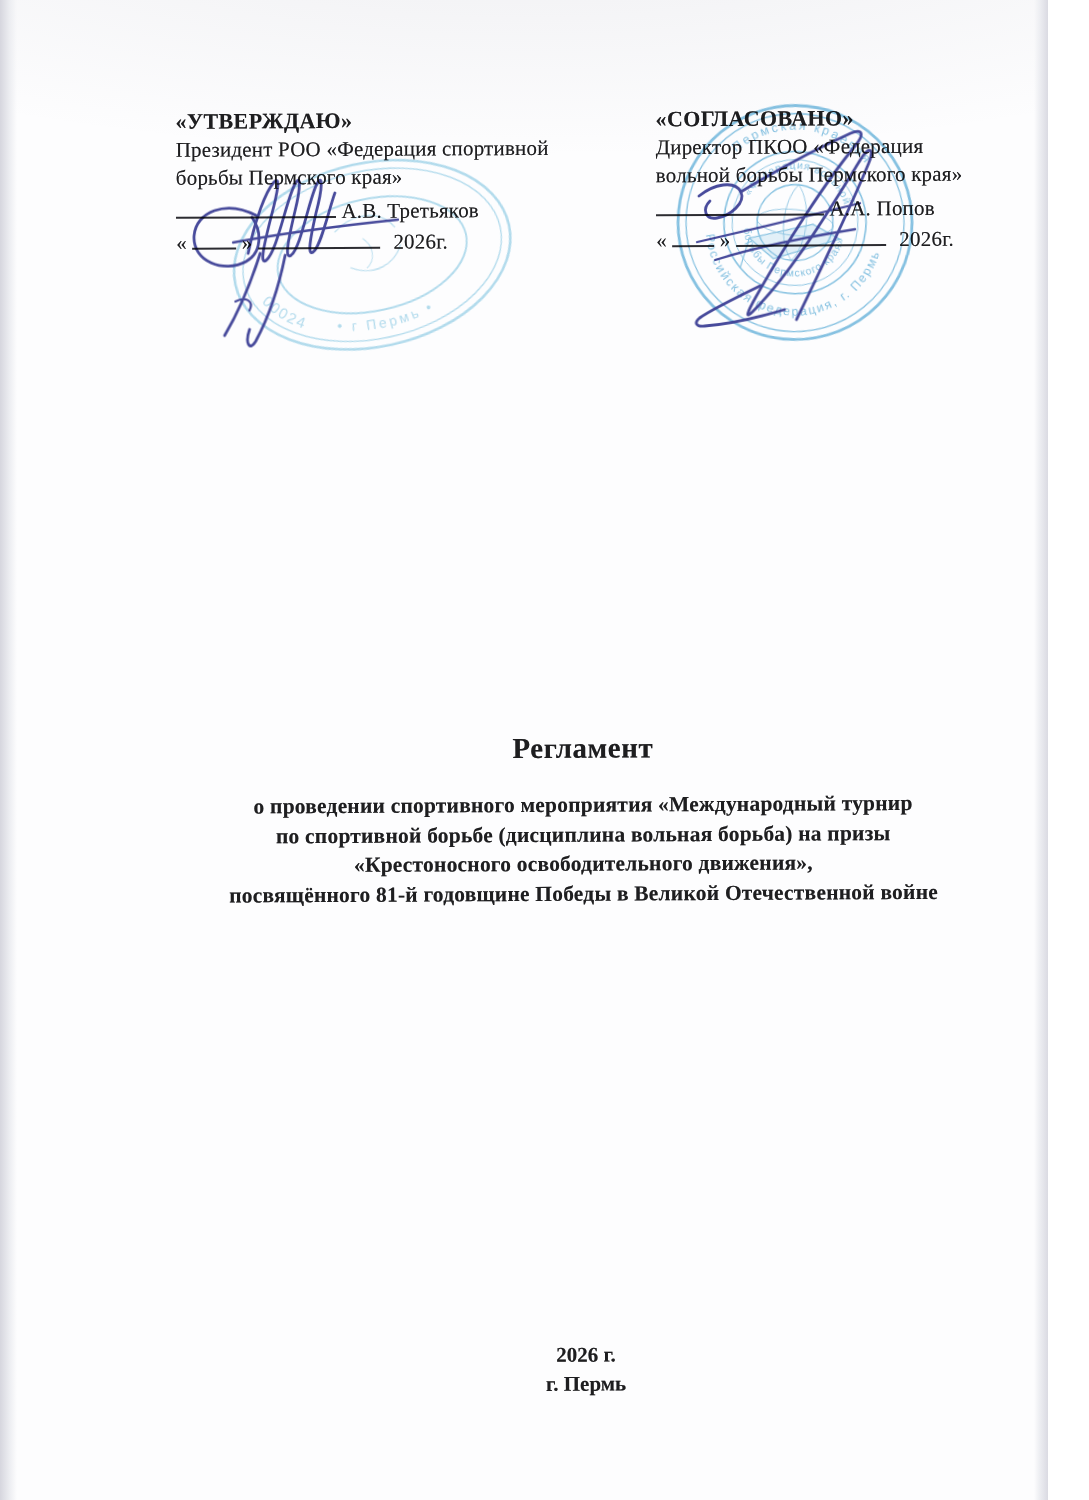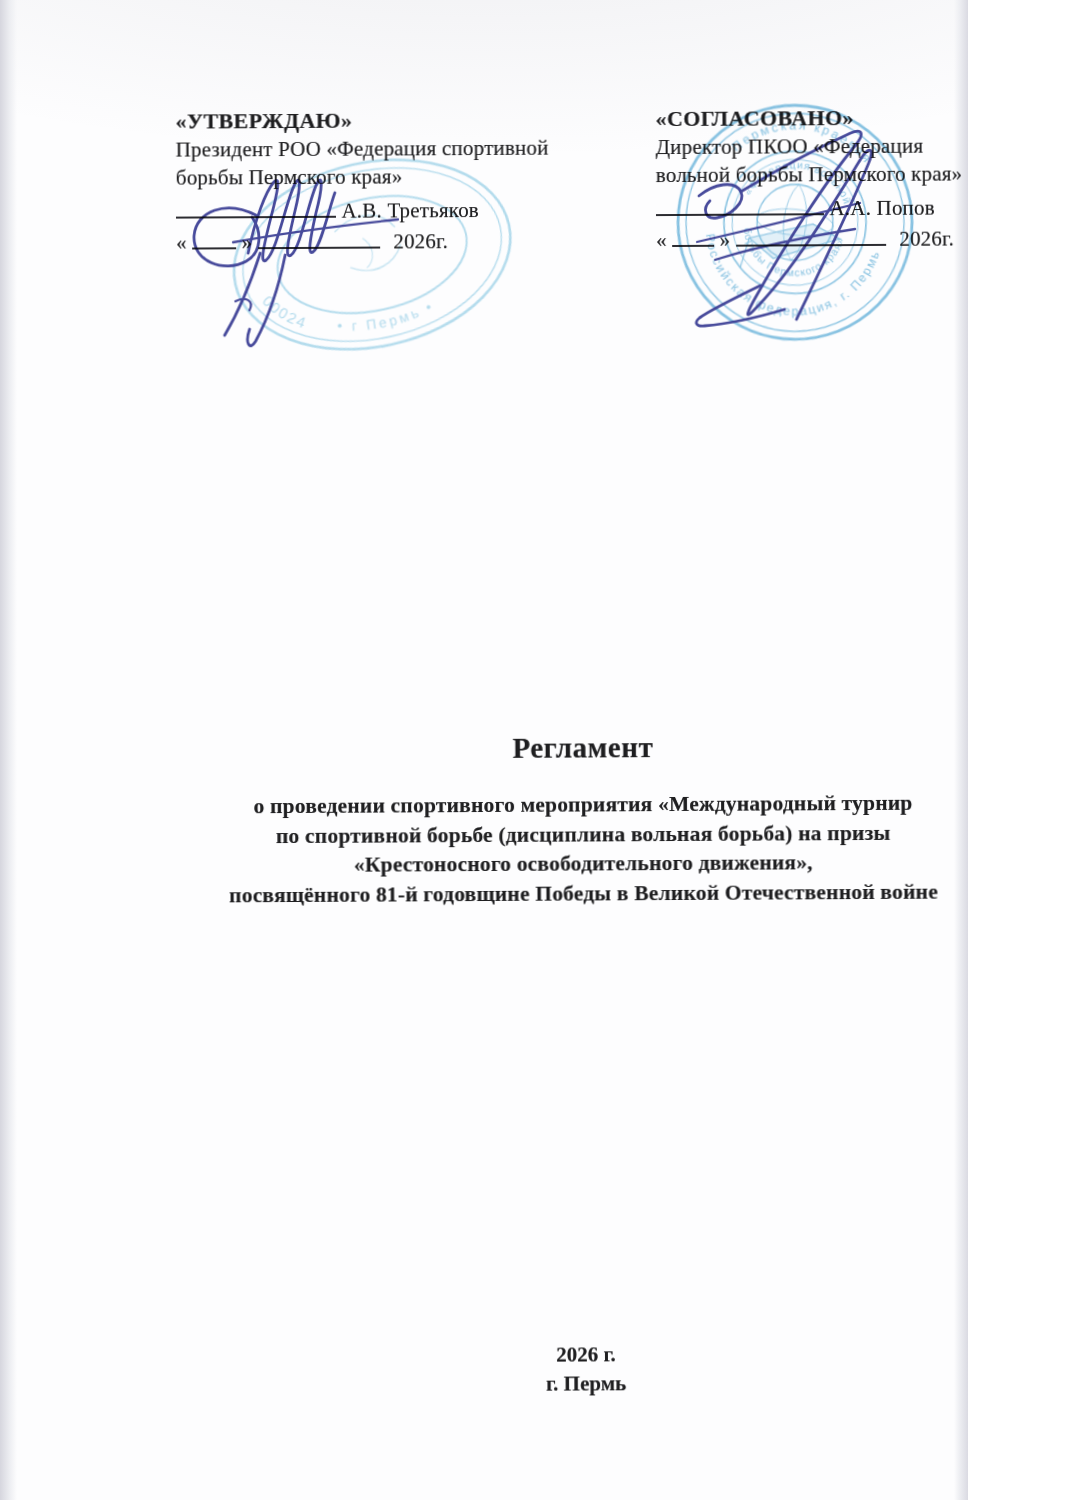--- a/index.html
+++ b/index.html
@@ -3,21 +3,21 @@
 <meta charset="utf-8">
 <style>
   html, body { margin:0; padding:0; }
   body {
     width:1089px; height:1500px; overflow:hidden;
     background:#ffffff;
     font-family:"Liberation Serif", serif;
     color:#1e1e20;
   }
   .page {
-    position:relative; width:968px; height:1500px;
+    position:relative; width:1048px; height:1500px;
     background:#fdfdfe;
   }
   
   .edge { position:absolute; top:0; bottom:0; pointer-events:none; }
   .edge-left  { left:0; width:17px;
     background:linear-gradient(to right,#d6d6de 0%, #ecedf1 55%, rgba(255,255,255,0) 100%); }
   .edge-right { right:0; width:14px;
     background:linear-gradient(to left,#dadae2 0%, #edeef2 60%, rgba(255,255,255,0) 100%); }
   .top-shade {
     position:absolute; left:0; right:0; top:0; height:250px; pointer-events:none;

